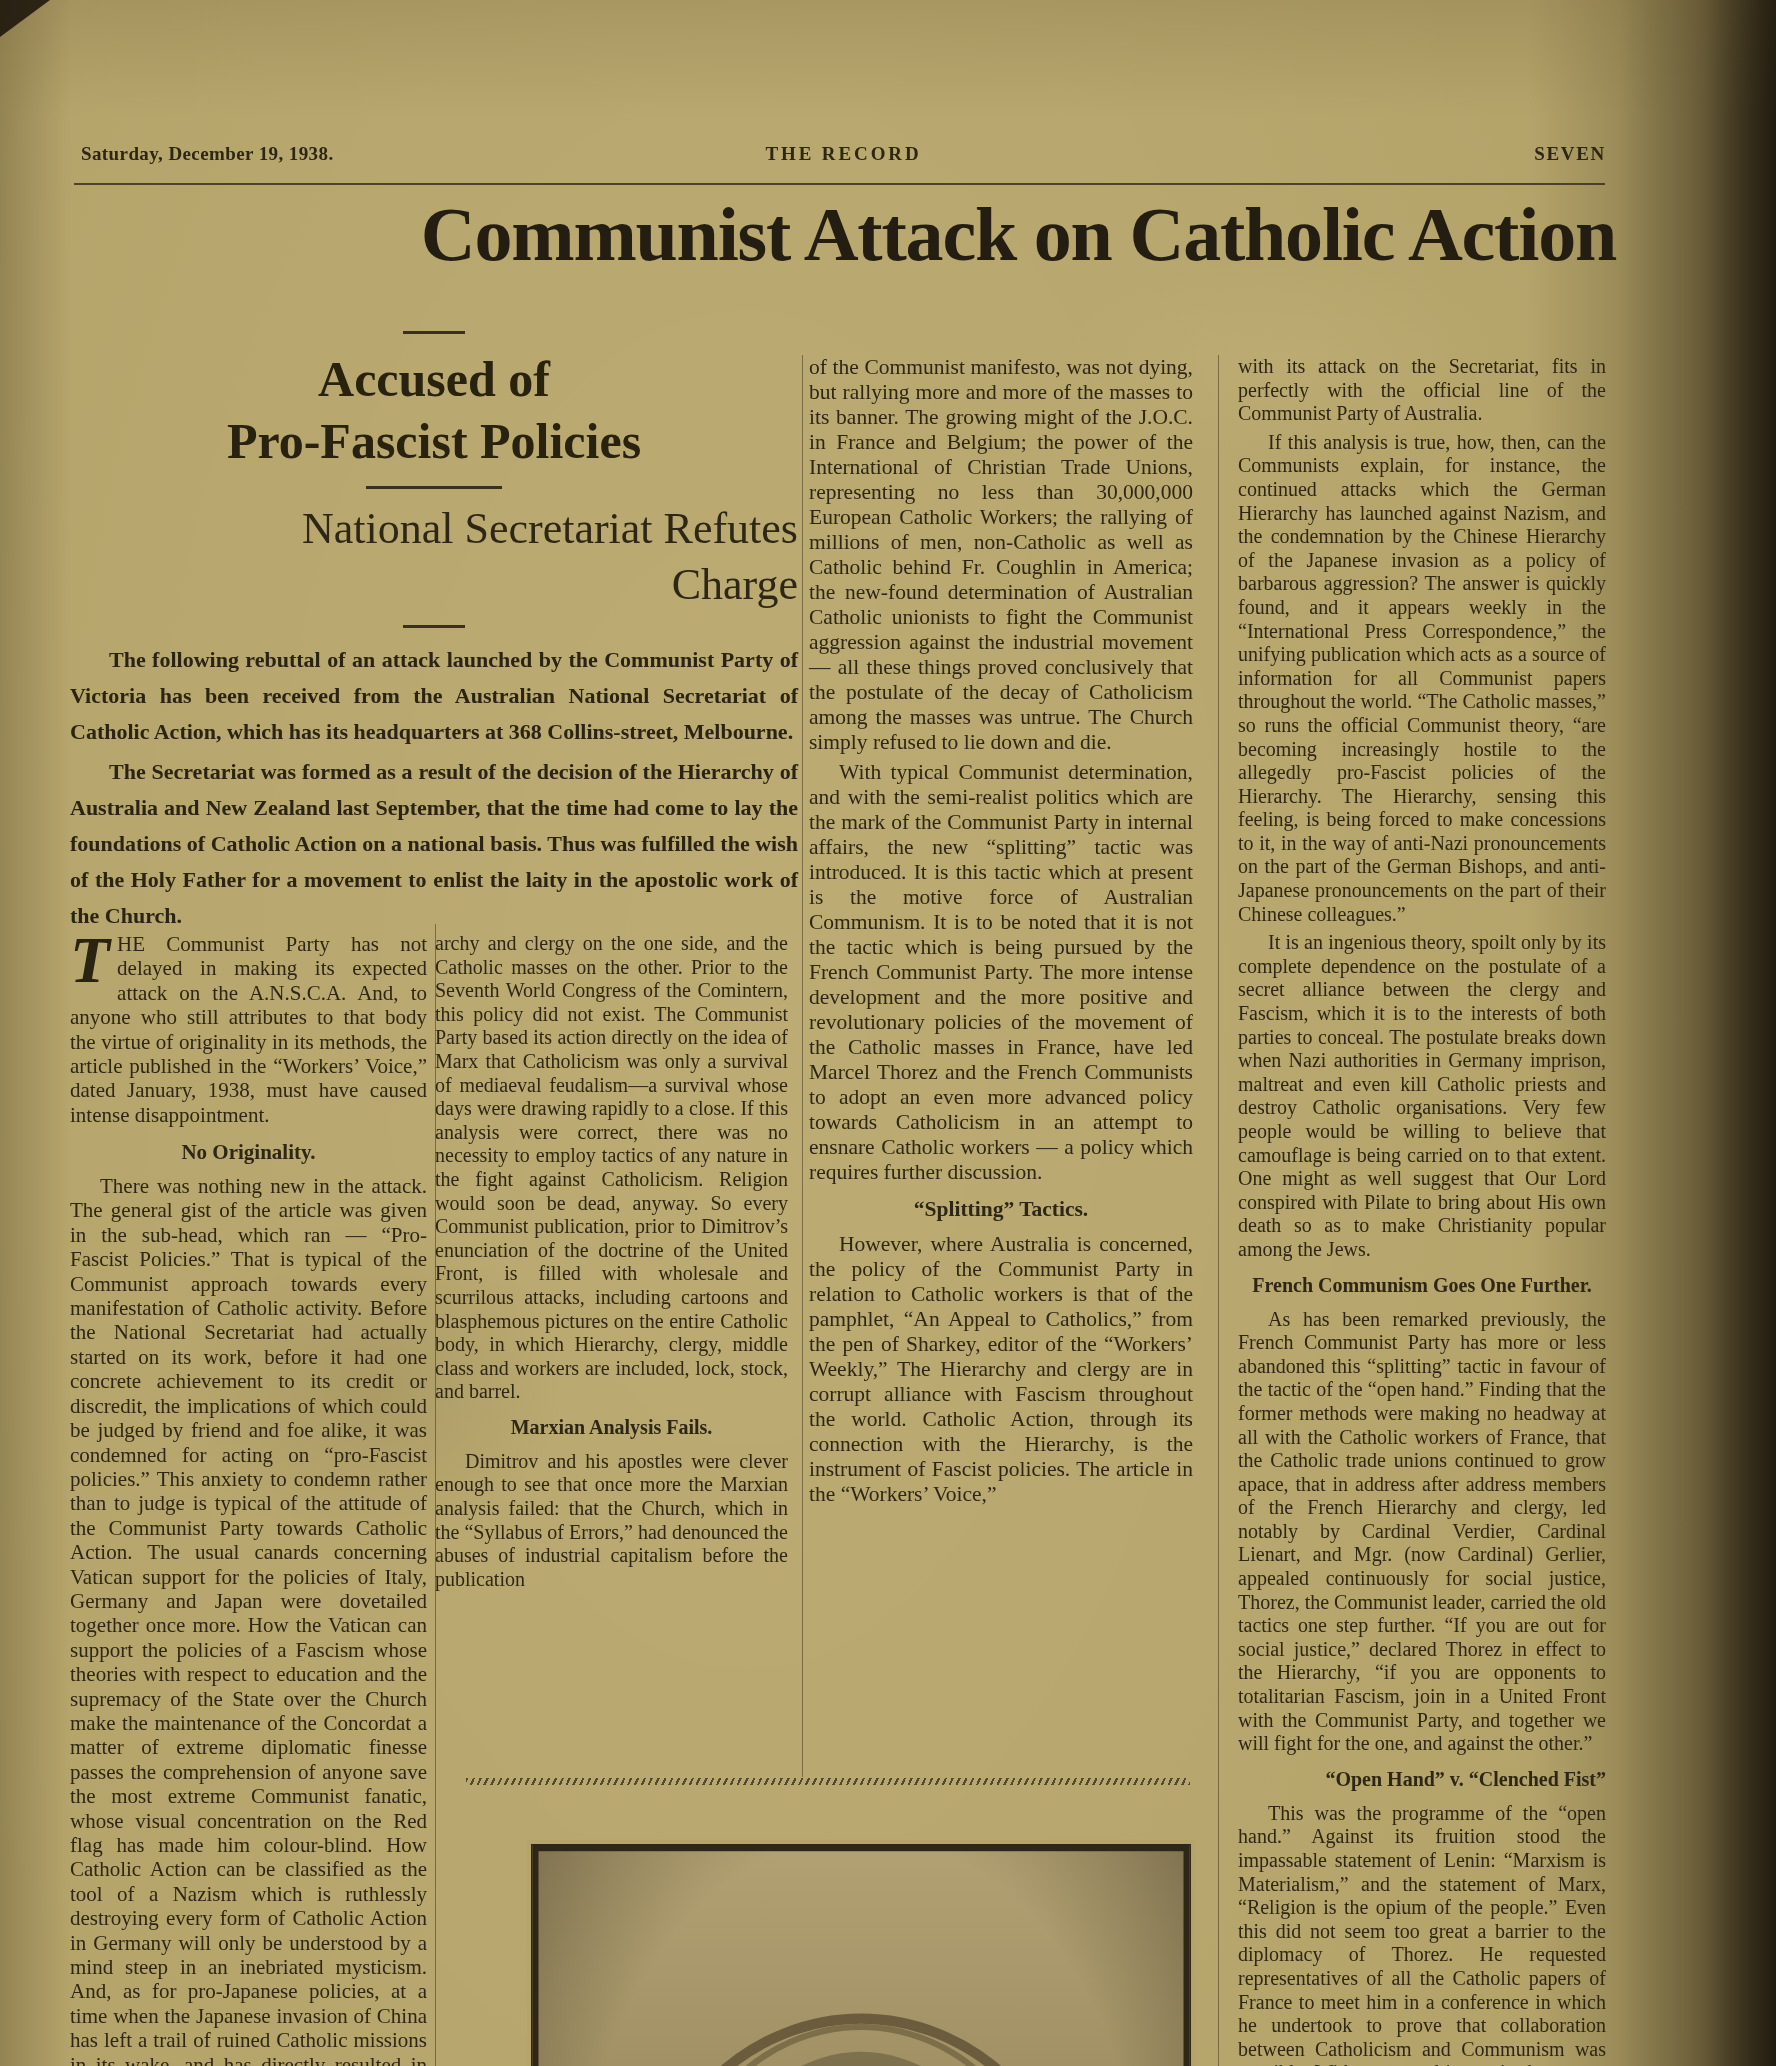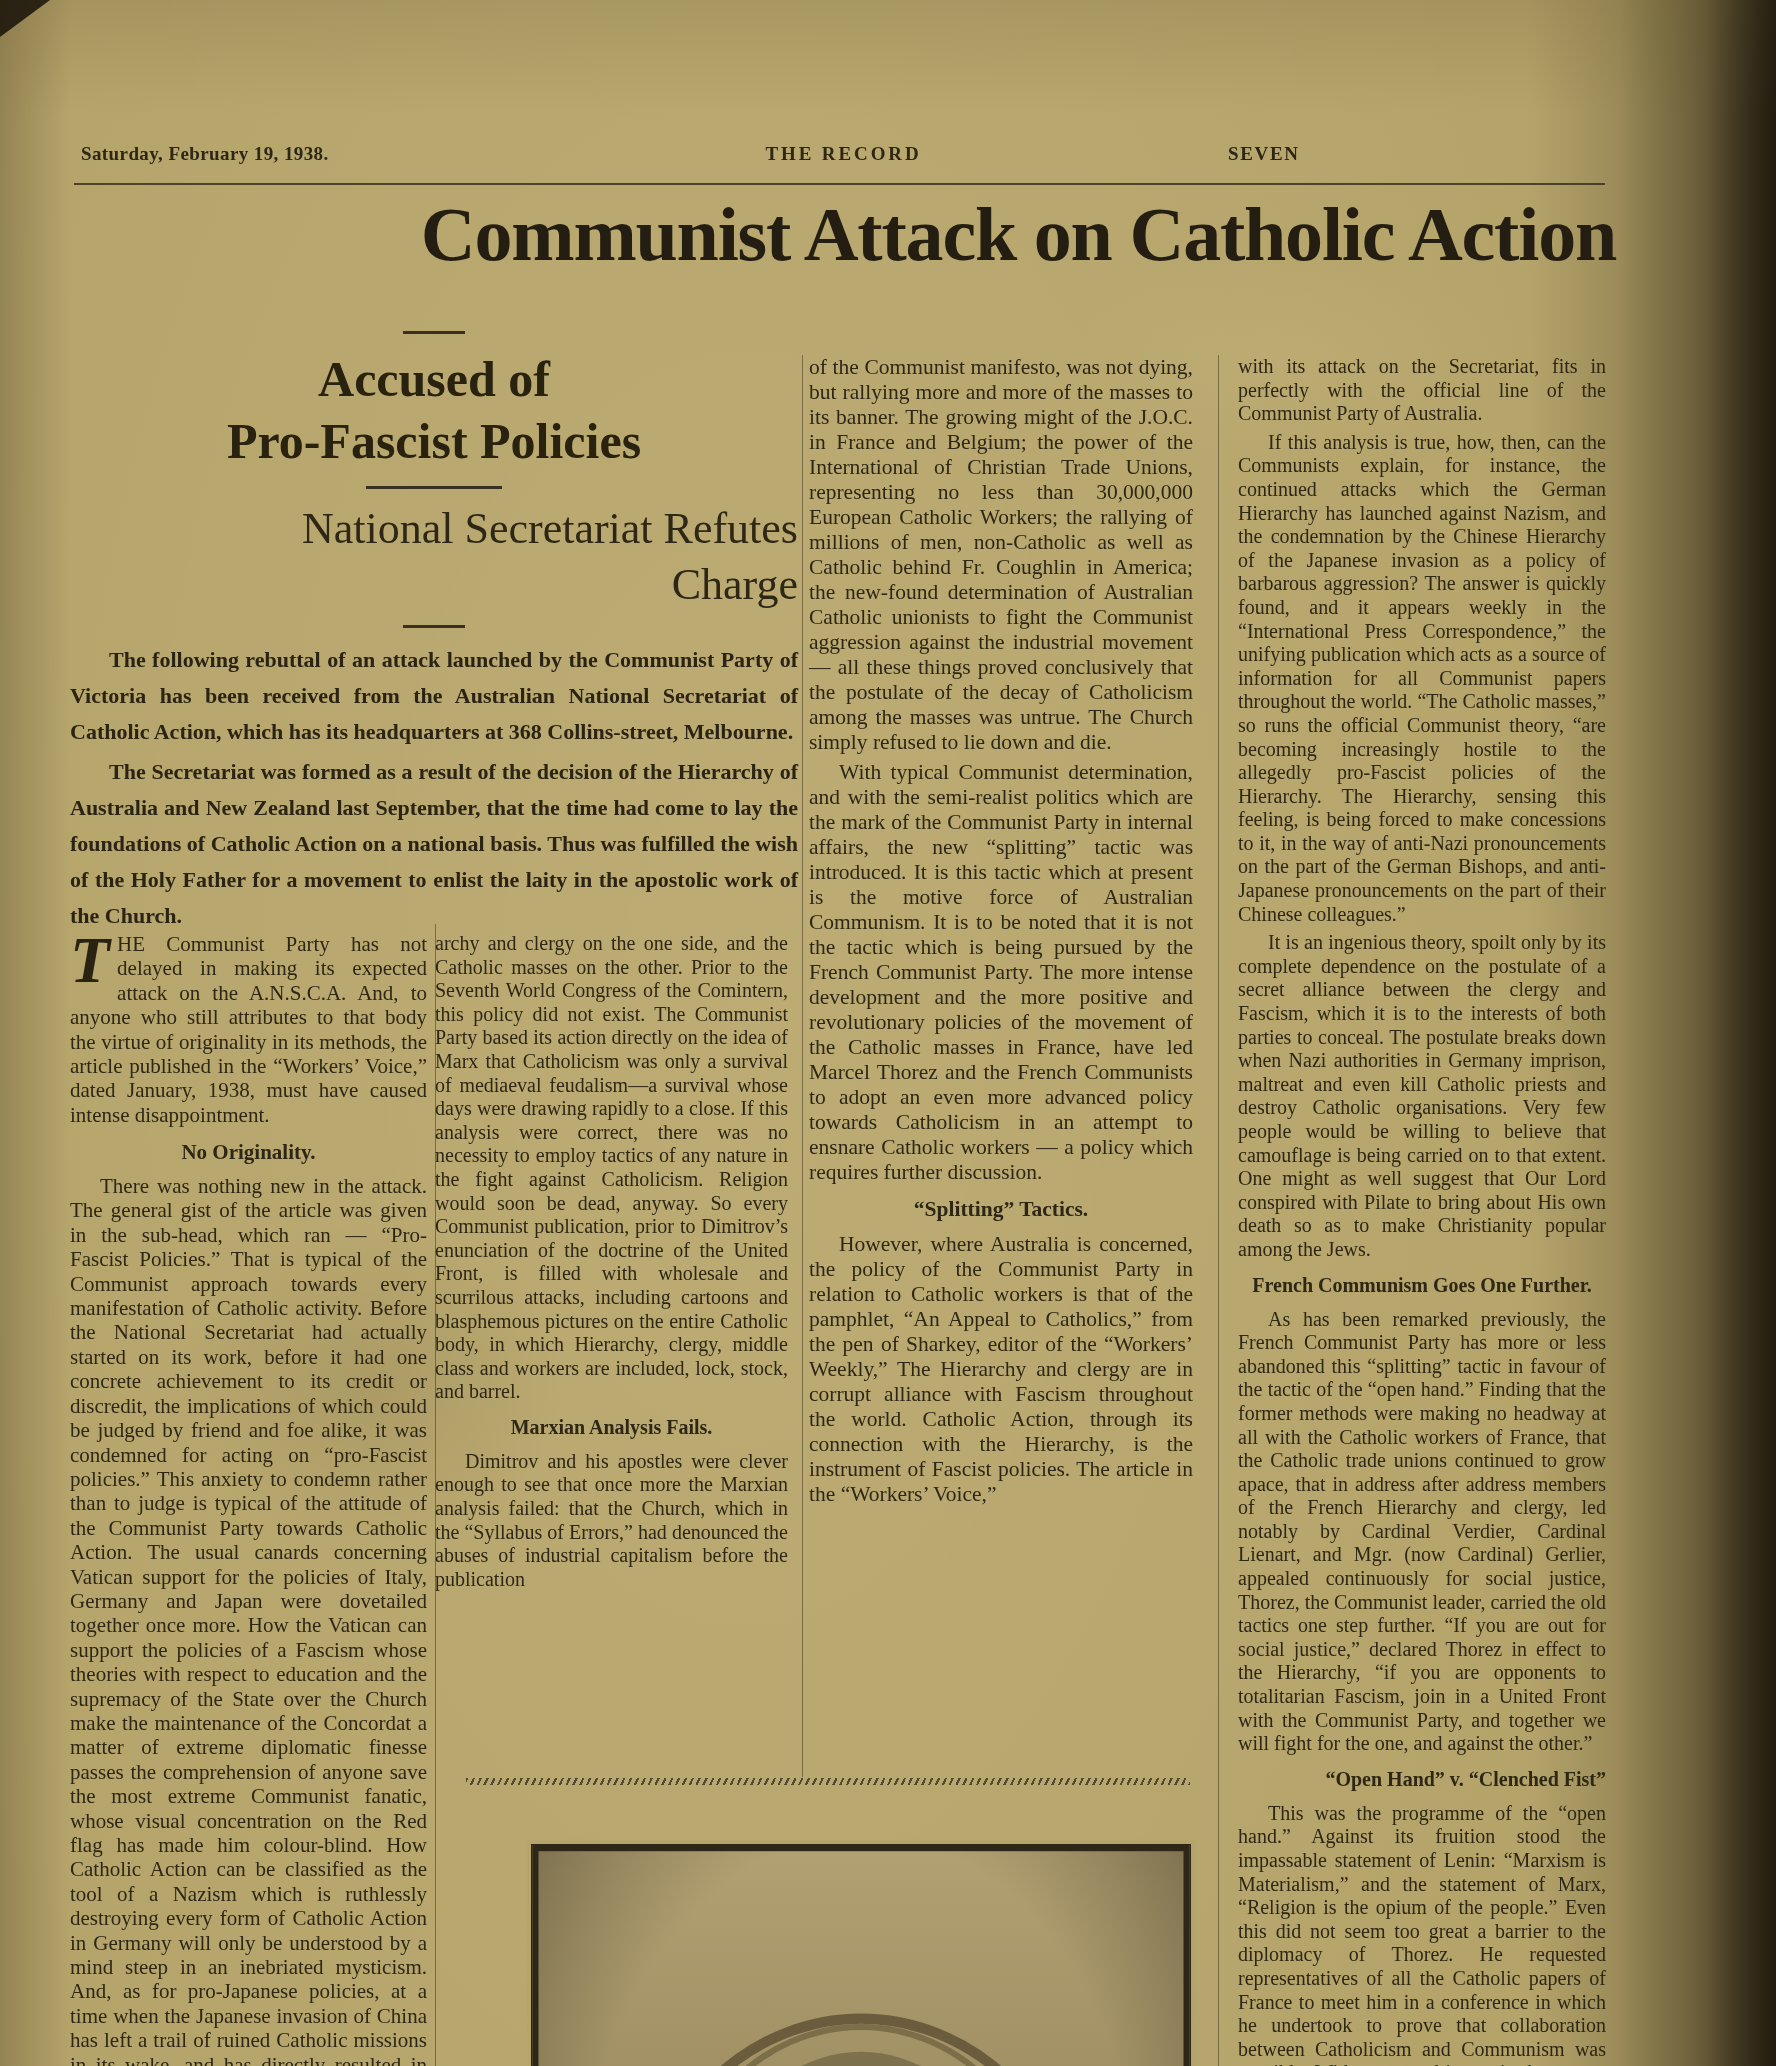--- a/index.html
+++ b/index.html
@@ -22,21 +22,21 @@
   .stain1{position:absolute;left:174px;top:1219px;width:393px;height:331px;border-radius:50%;
     background:radial-gradient(ellipse, rgba(96,80,44,0.16), rgba(0,0,0,0) 70%);}
   .stain2{position:absolute;left:1054px;top:256px;width:455px;height:207px;border-radius:50%;
     background:radial-gradient(ellipse, rgba(220,205,150,0.12), rgba(0,0,0,0) 70%);}
 
   .masthead{position:absolute;left:81px;top:143px;width:1525px;
     display:grid;grid-template-columns:1fr auto 1fr;align-items:baseline;
     font-weight:bold;font-size:19px;}
   .masthead .m-date{text-align:left;letter-spacing:0.4px;}
   .masthead .m-title{text-align:center;letter-spacing:2.9px;}
-  .masthead .m-pageno{text-align:center;letter-spacing:1.7px;}
+  .masthead .m-pageno{text-align:right;letter-spacing:1.7px;}
   .rule-header{position:absolute;left:74px;top:183px;width:1531px;height:2.1px;background:#39311f;opacity:.85;}
 
   .headline{position:absolute;left:62px;top:193px;width:1554px;margin:0;
     text-align:right;font-size:76px;line-height:1.1;font-weight:bold;
     letter-spacing:-1.2px;color:#241e12;}
 
   .dash{height:2.9px;background:#39311f;border:none;}
   .dash.w150{width:62px;margin:0 auto;}
   .dash.w330{width:136px;margin:14px auto 12.4px;}
 
@@ -74,21 +74,21 @@
 </style>
 </head>
 <body>
 
 <div class="page">
 
   <div class="stain1"></div>
   <div class="stain2"></div>
 
   <header class="masthead">
-    <span class="m-date">Saturday, February 19, 1938.</span>
+    <span class="m-date">Saturday, December 19, 1938.</span>
     <span class="m-title">THE RECORD</span>
     <span class="m-pageno">SEVEN</span>
   </header>
   <div class="rule-header"></div>
 
   <h1 class="headline">Communist Attack on Catholic Action</h1>
 
   <section class="lead">
     <div class="dash w150"></div>
     <h2 class="lead-title">

